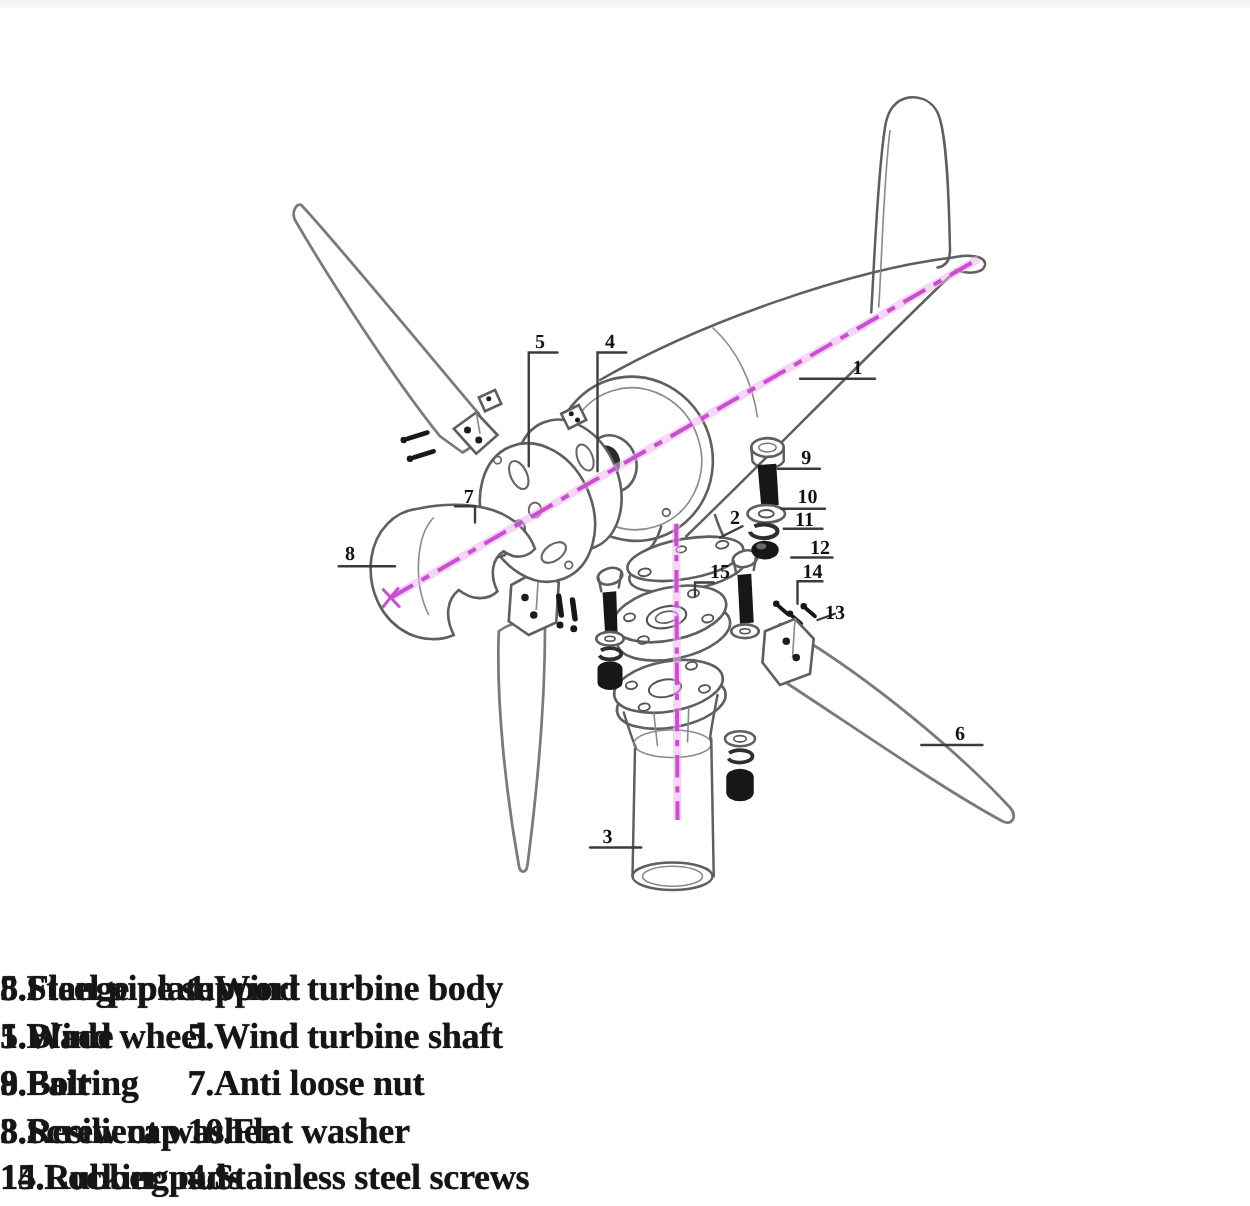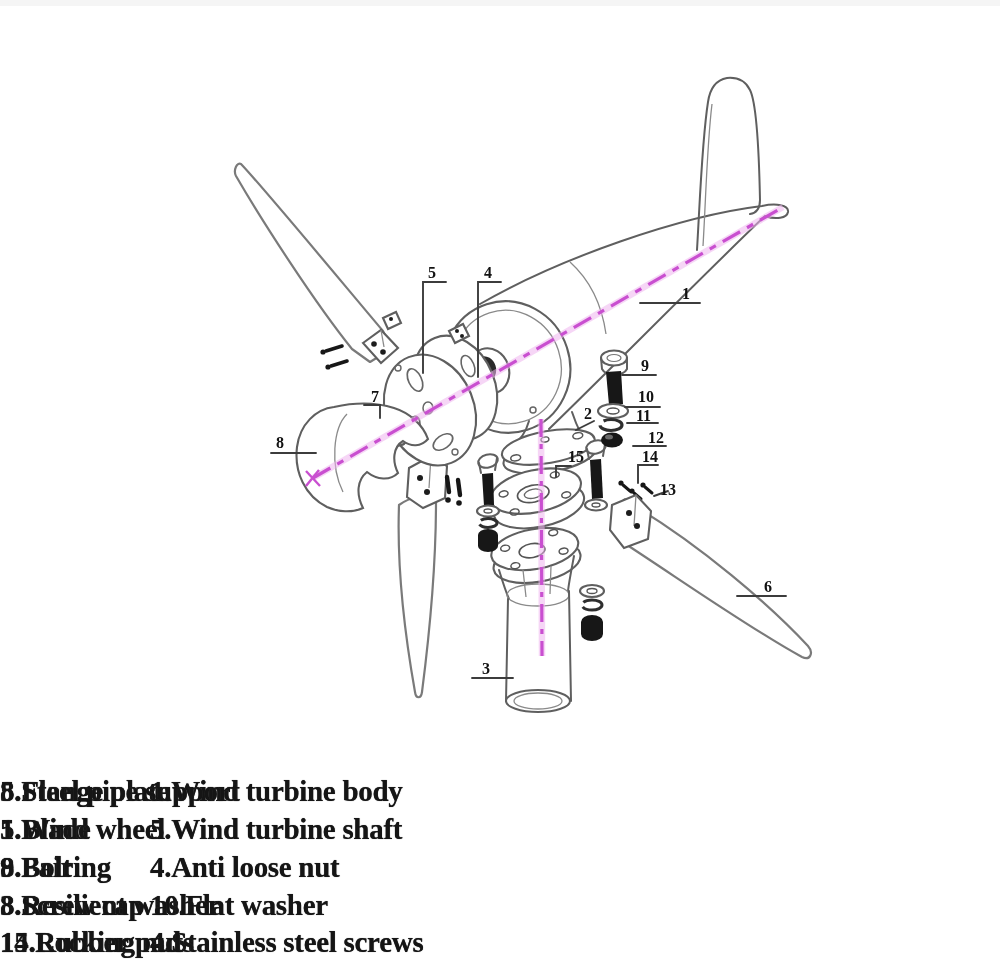--- a/index.html
+++ b/index.html
@@ -268,21 +268,21 @@
   </g>
 </svg>
 
 <div class="legend">
   <span class="r0 c0">1.Wind turbine body</span>
   <span class="r0 c1">5.Flange plate</span>
   <span class="r0 c2">8.Steel pipe support</span>
   <span class="r1 c0">5.Wind turbine shaft</span>
   <span class="r1 c1">5.Wind wheel</span>
   <span class="r1 c2">1.Blade</span>
-  <span class="r2 c0">4.Anti loose nut</span>
+  <span class="r2 c0">7.Anti loose nut</span>
   <span class="r2 c1">8.Fairing</span>
   <span class="r2 c2">9.Bolt</span>
   <span class="r3 c0">10.Flat washer</span>
   <span class="r3 c1">8.Resilient washer</span>
   <span class="r3 c2">3.Screw cap</span>
   <span class="r4 c0">4.Stainless steel screws</span>
   <span class="r4 c1">14.Locking nuts</span>
   <span class="r4 c2">15.Rubber pad</span>
 </div>
 

